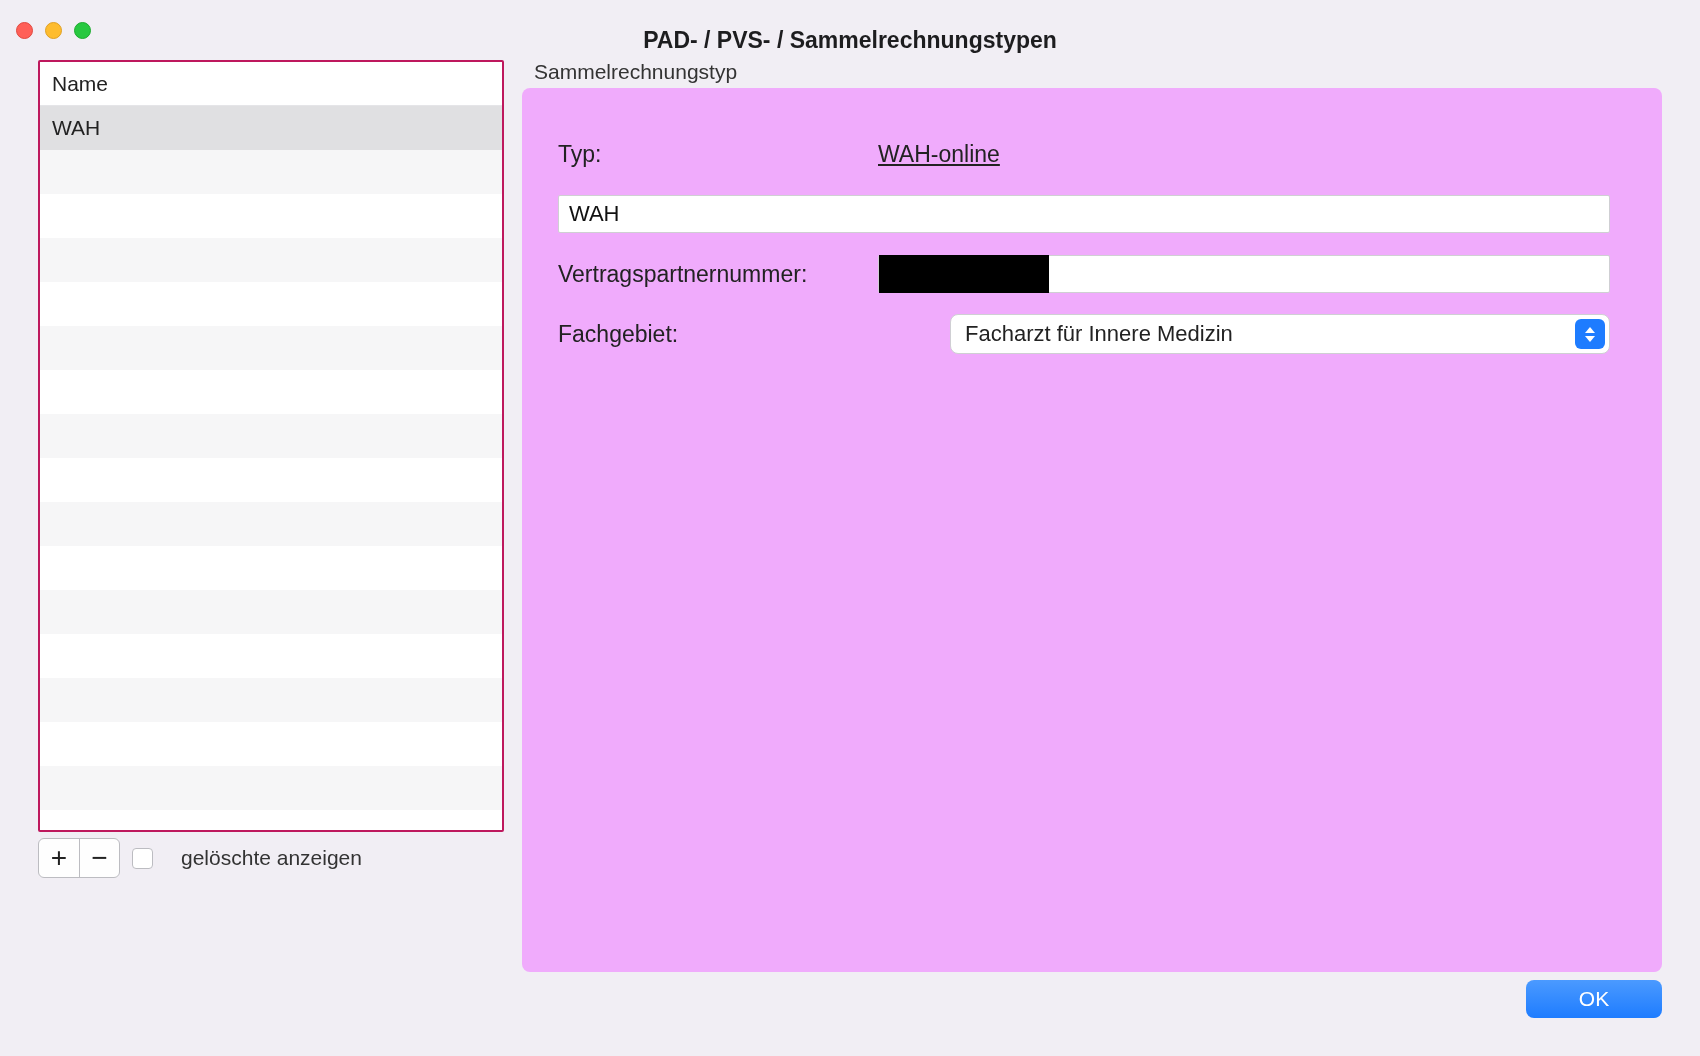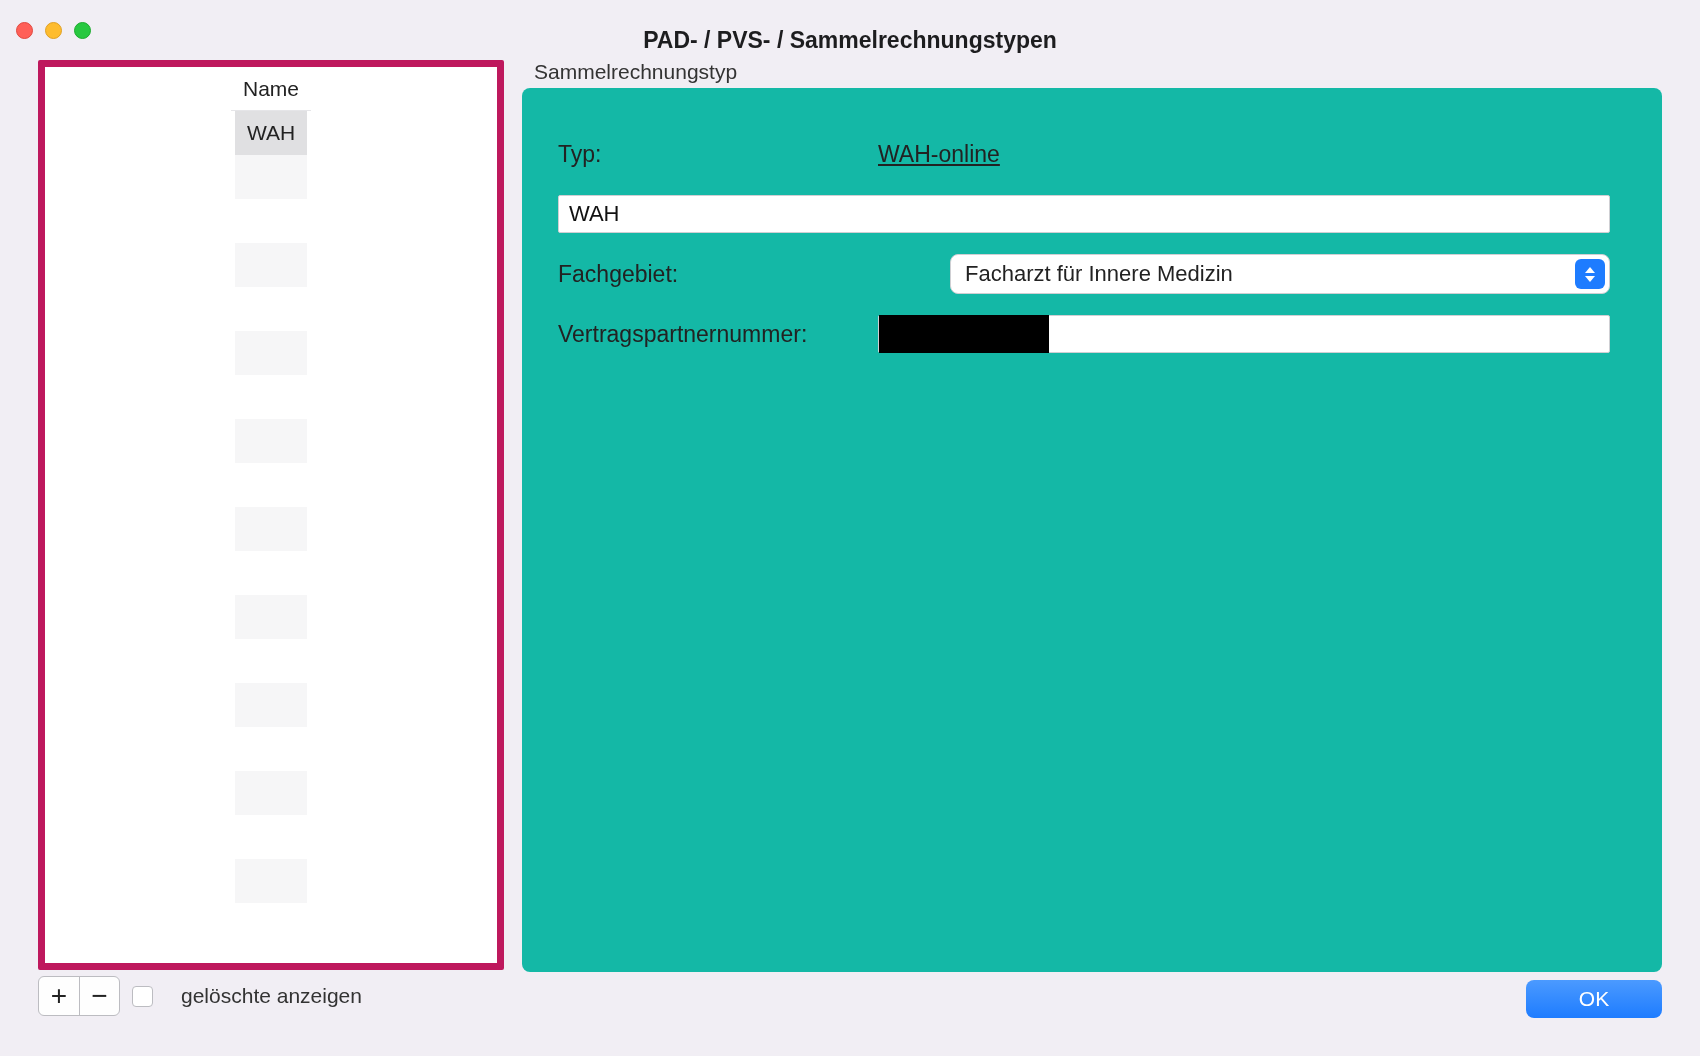--- a/index.html
+++ b/index.html
@@ -39,27 +39,26 @@
       padding: 0 38px;
       gap: 18px;
     }
     .left-col {
       display: flex;
       flex-direction: column;
       width: 466px;
     }
     .list-box {
       background: #fff;
-      border: 7px solid #be185d;
+      border: 2px solid #be185d;
       border-radius: 2px;
-      height: 910px;
+      height: 772px;
       overflow: hidden;
       display: flex;
       flex-direction: column;
-      align-items: center;
     }
     .list-header {
       height: 44px;
       display: flex;
       align-items: center;
       padding: 0 12px;
       border-bottom: 1px solid #e5e5e8;
       font-size: 21px;
       color: #222;
       background: #fff;
@@ -113,21 +112,21 @@
       flex: 1;
       display: flex;
       flex-direction: column;
     }
     .group-caption {
       font-size: 21px;
       color: #333;
       margin: 0 0 4px 12px;
     }
     .panel {
-      background: #14b8a6;
+      background: #f0abfc;
       border-radius: 8px;
       padding: 36px 52px 36px 36px;
       height: 884px;
     }
     .form-row { display:flex; align-items:center; height:60px; }
     .form-label { width: 320px; font-size: 23px; color: #222; }
     .form-value { font-size: 23px; color: #222; text-decoration: underline; }
     .text-input {
       flex: 1;
       height: 38px;
@@ -261,38 +260,38 @@
     <div class="group-caption">Sammelrechnungstyp</div>
     <div class="panel">
 
       <div class="form-row">
         <div class="form-label">Typ:</div>
         <div class="form-value">WAH-online</div>
       </div>
 
       <div class="form-row">
         <input class="text-input" value="WAH" style="">
+      </div>
+
+      <div class="form-row">
+        <div class="form-label">Vertragspartnernummer:</div>
+        <div class="redacted-input">
+          <div class="redacted-block"></div>
+        </div>
       </div>
 
       <div class="form-row row-fachgebiet">
         <div class="form-label">Fachgebiet:</div>
         <div class="select-wrap">
           <span>Facharzt für Innere Medizin</span>
           <div class="select-stepper">
             <div class="tri up"></div>
             <div class="tri down"></div>
           </div>
         </div>
       </div>
 
-      <div class="form-row">
-        <div class="form-label">Vertragspartnernummer:</div>
-        <div class="redacted-input">
-          <div class="redacted-block"></div>
-        </div>
-      </div>
-
     </div>
     <div class="footer-right">
       <button class="ok-btn">OK</button>
     </div>
   </div>
 </div>
 
 </body></html>

